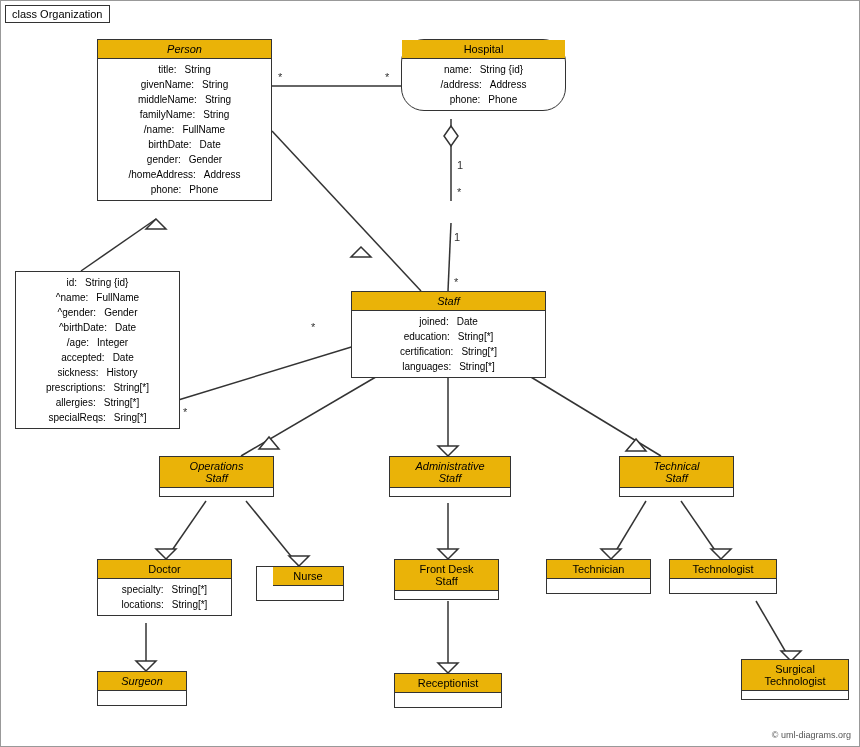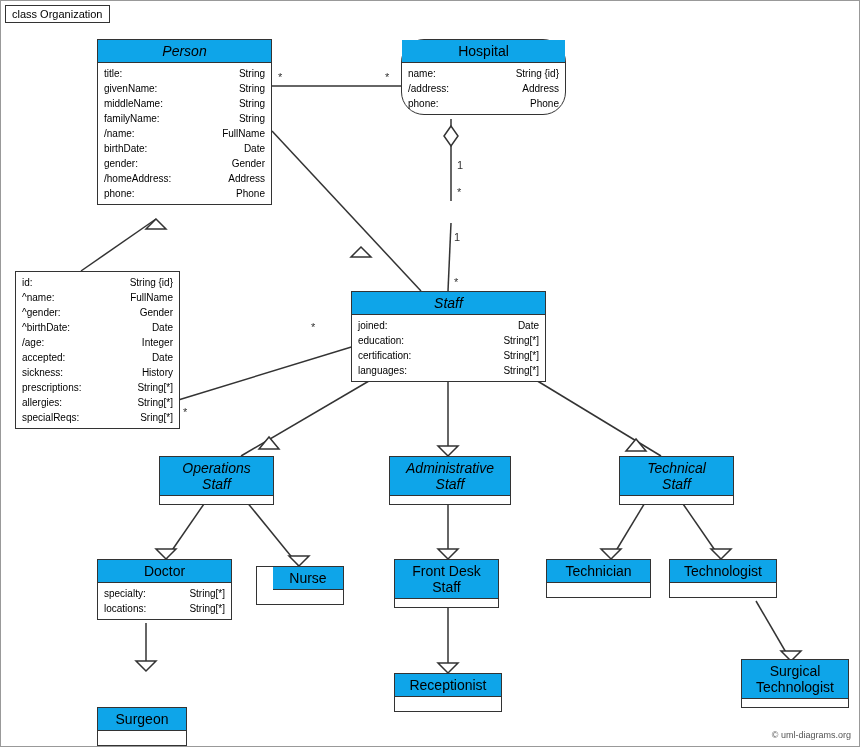--- a/index.html
+++ b/index.html
@@ -28,35 +28,35 @@
       padding: 2px 6px;
       font-size: 11px;
     }
     .uml-class {
       position: absolute;
       border: 1.5px solid #333;
       background: #fff;
       font-size: 10px;
     }
     .uml-class .class-title {
-      background: #0ea5e9;
+      background: #eab308;
       border-bottom: 1.5px solid #333;
       text-align: center;
       padding: 3px 6px;
-      font-size: 14px;
+      font-size: 11px;
     }
     .uml-class .class-title.italic {
       font-style: italic;
     }
     .uml-class .class-body {
       padding: 3px 6px;
     }
     .uml-class .class-body .attr-row {
       display: flex;
-      justify-content: space-between;
+      justify-content: center;
       gap: 8px;
       line-height: 1.5;
     }
     .uml-class .class-body .attr-name {
       white-space: nowrap;
     }
     .uml-class .class-body .attr-type {
       white-space: nowrap;
     }
     svg.connections {
@@ -316,21 +316,21 @@
   <div class="uml-class" style="left:545px; top:558px; width:105px;">
     <div class="class-title">Technician</div>
     <div class="class-body" style="min-height:14px;"></div>
   </div>
 
   <div class="uml-class" style="left:668px; top:558px; width:108px;">
     <div class="class-title">Technologist</div>
     <div class="class-body" style="min-height:14px;"></div>
   </div>
 
-  <div class="uml-class" style="left:96px; top:706px; width:90px;">
+  <div class="uml-class" style="left:96px; top:670px; width:90px;font-style:italic;">
     <div class="class-title">Surgeon</div>
     <div class="class-body" style="min-height:14px;"></div>
   </div>
 
   <div class="uml-class" style="left:393px; top:672px; width:108px;">
     <div class="class-title">Receptionist</div>
     <div class="class-body" style="min-height:14px;"></div>
   </div>
 
   <div class="uml-class" style="left:740px; top:658px; width:108px;">

